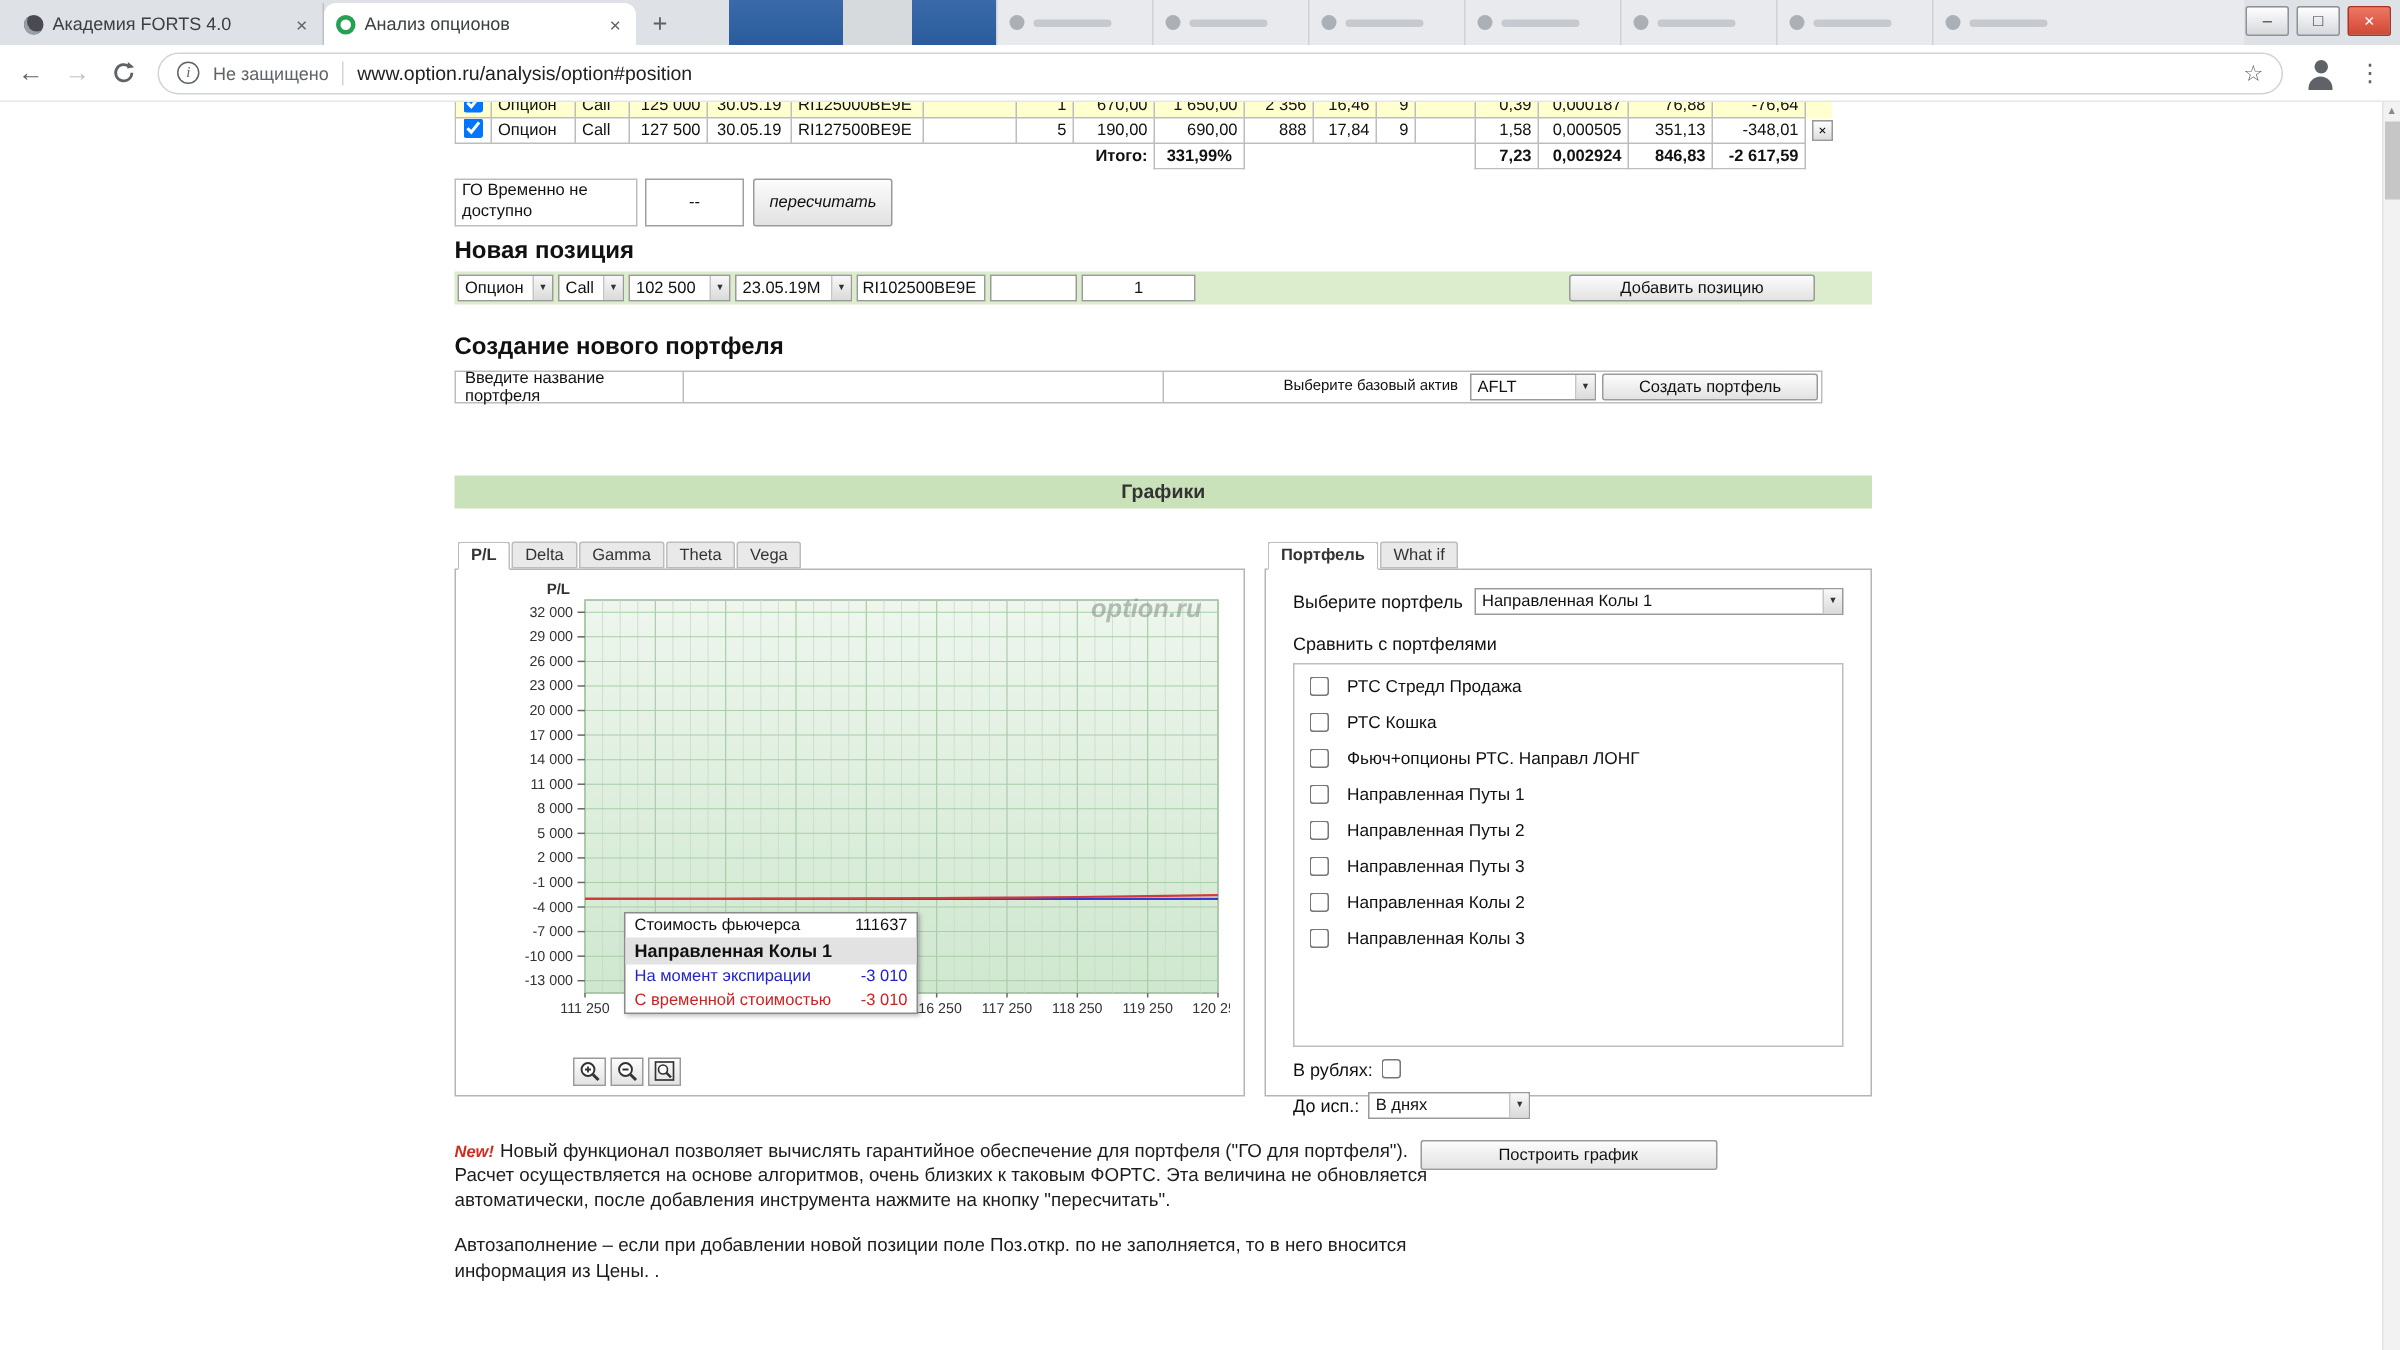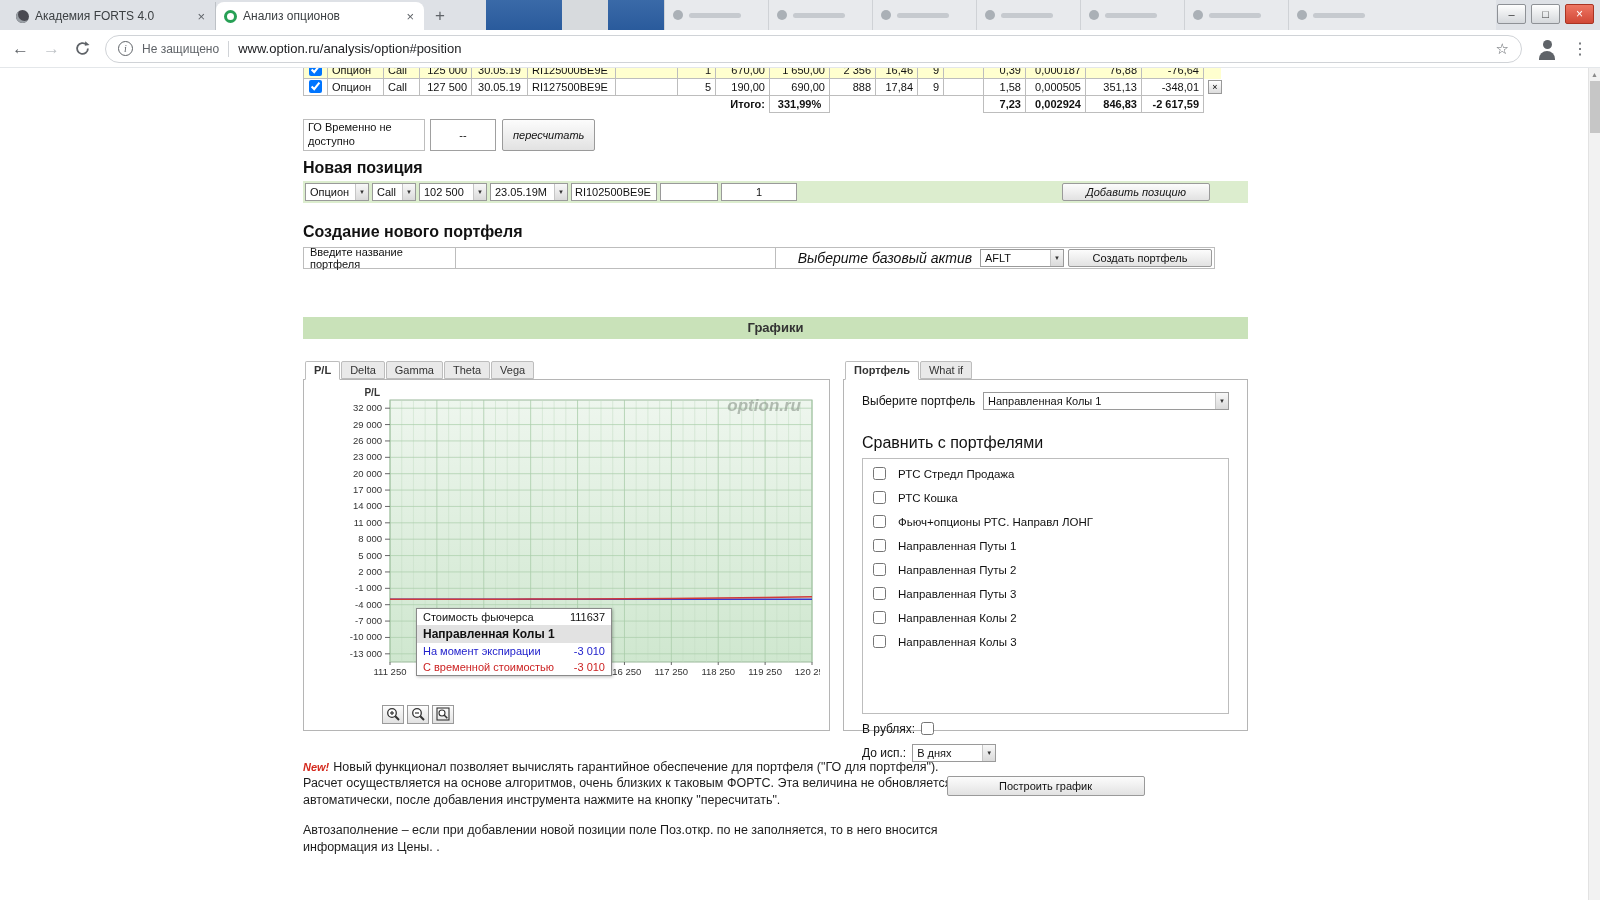--- a/index.html
+++ b/index.html
@@ -81,26 +81,26 @@
   .newpos-row { background:#dcedce; display:flex; align-items:center; height:22px; padding:0 2px; gap:3px; margin-top:2px; }
   .sel { background:#fff; border:1px solid #9a9a9a; height:18px; display:flex; align-items:center;
          font-size:11px; padding-left:4px; }
   .sel .seltext { flex:1; white-space:nowrap; overflow:hidden; }
   .sel .arr { font-size:6px; color:#333; border-left:1px solid #c6c6c6; align-self:stretch;
               display:flex; align-items:center; padding:0 3px; background:linear-gradient(#f8f8f8,#dadada); }
   .inp { background:#fff; border:1px solid #9a9a9a; height:18px; font-size:11px; padding:0 3px;
          display:flex; align-items:center; overflow:hidden; white-space:nowrap; }
   .w64{width:64px}.w44{width:44px}.w68{width:68px}.w78{width:78px}.w86{width:86px}.w58{width:58px}.w76{width:76px}
   .spacer { flex:1; }
-  .newpos-row .btn { margin-right:36px; width:148px;font-style:italic; }
+  .newpos-row .btn { margin-right:36px; width:164px; }
 
   .createport-row { display:flex; align-items:center; border:1px solid #bdbdbd; height:22px; margin-top:6px; width:912px; }
   .cp-label { font-size:11px; padding:0 6px; border-right:1px solid #bdbdbd; height:100%; display:flex; align-items:center; width:152px; }
   .cp-input { width:320px; height:100%; border-right:1px solid #bdbdbd; background:#fff; }
-  .cp-asset-label { font-size:14px; padding-right:8px;font-style:italic; }
+  .cp-asset-label { font-size:10px; padding-right:8px; }
   .createport-row .sel { width:84px; margin-right:4px; }
   .createport-row .btn { width:144px; height:18px; margin-right:2px; padding:0; }
 
   .banner { margin-top:48px; background:#c9e2b9; height:22px; line-height:22px; text-align:center;
             font-size:13px; font-weight:bold; color:#333; }
 
   .charts-row { display:flex; margin-top:22px; }
   .chart-col { width:527px; }
   .right-col { width:405px; margin-left:13px; }
   .tabs-sm { display:flex; gap:1px; padding-left:2px; position:relative; z-index:2; }
@@ -118,25 +118,25 @@
   .tt-exp { color:#2222cc; }
   .tt-time { color:#cc2222; }
   .zoom-row { position:absolute; left:78px; bottom:6px; display:flex; gap:3px; }
   .zbtn { width:22px; height:19px; border:1px solid #9a9a9a; background:linear-gradient(#fdfdfd,#e2e2e2);
           display:flex; align-items:center; justify-content:center; padding:0; }
 
   .portfolio-panel { padding:12px 18px; }
   .pp-row1 { display:flex; align-items:center; }
   .pp-label { font-size:12px; }
   .pp-row1 .sel { width:246px; margin-left:auto; }
-  .pp-compare { font-size:16px; margin-top:24px; }
+  .pp-compare { font-size:12px; margin-top:12px; }
   .pp-list { border:1px solid #bdbdbd; margin-top:6px; height:256px; padding:3px 0; }
   .pp-item { display:flex; align-items:center; height:24px; padding:0 10px; gap:12px; font-size:11.5px; }
   .rub-row, .days-row { margin-top:8px; font-size:12px; display:flex; align-items:center; gap:6px; }
-  .days-row .sel { width:84px; }
+  .days-row .sel { width:108px; }
   .build-btn { display:block; margin:14px auto 0; width:198px; height:20px; }
 
   .notes { margin-top:28px; width:676px; font-size:12.5px; color:#1c1c1c; line-height:1.32; }
   .notes p { margin:0 0 14px; }
   .new-badge { color:#d42a1e; font-style:italic; font-weight:bold; font-size:11px; margin-right:4px; }
 
   input[type=checkbox] { width:13px; height:13px; margin:0; }
 </style>
 </head>
 <body>

